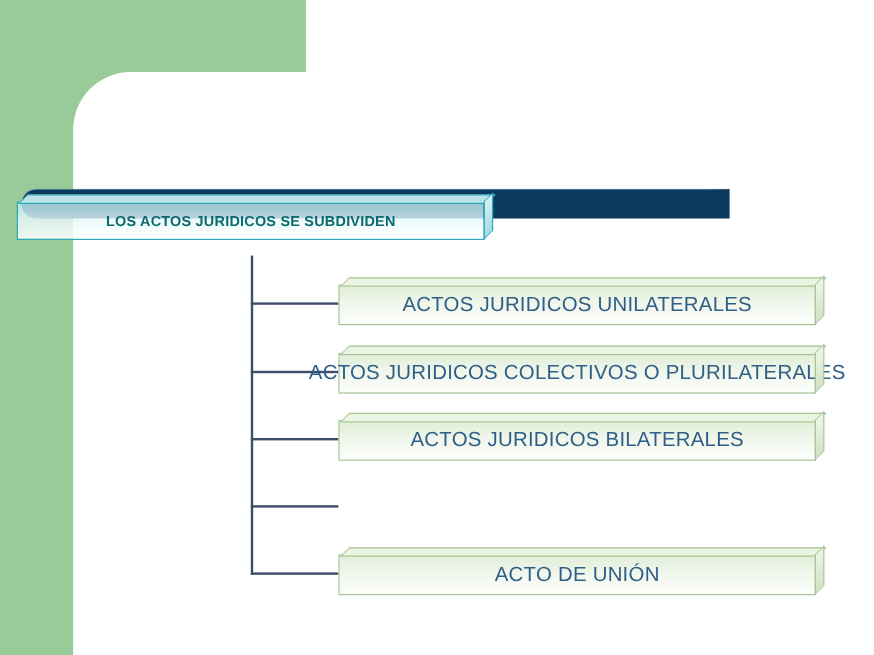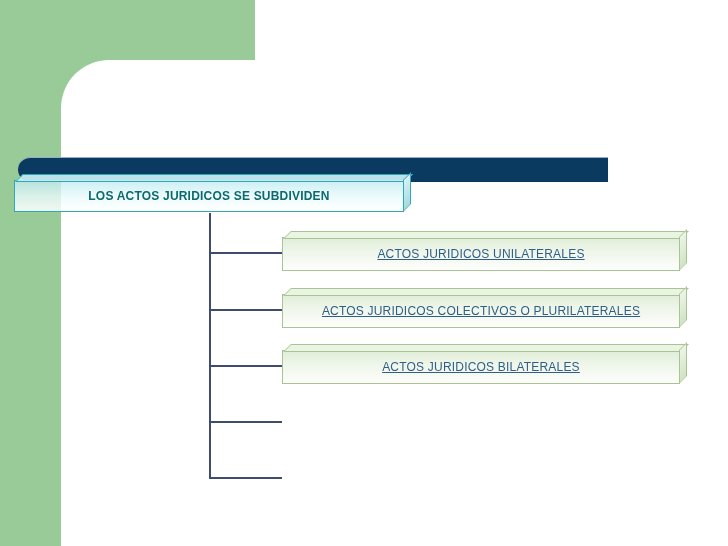--- a/index.html
+++ b/index.html
@@ -12,21 +12,21 @@
     background:var(--green_bg,#99CB98);border-right:1px solid #e2f1de;}
   .green-top-block{position:absolute;left:0;top:0;width:255px;height:105px;
     background:var(--green_bg,#99CB98);}
   .content-panel{position:absolute;left:61px;top:60px;right:0;bottom:0;
     background:#ffffff;border-top-left-radius:48px;}
   
   .title-bar{position:absolute;left:18px;top:157px;width:590px;height:24px;
     background:var(--navy_bar,#0B3A61);border-radius:13px 0 0 13px;
     border-top:1px solid #93aec6;}
   
-  .heading-box{position:absolute;left:14px;top:180px;width:388px;height:30px;
+  .heading-box{position:absolute;left:14px;top:168px;width:388px;height:30px;
     background:linear-gradient(180deg, rgba(190,235,241,0.78) 0%, rgba(236,250,251,0.82) 55%, rgba(255,255,255,0.85) 100%);
     border:1px solid var(--heading_border,#2FA8B8);
     display:flex;align-items:center;justify-content:center;}
   .heading-box::before{content:"";position:absolute;left:0;top:-7px;width:100%;height:6px;
     background:rgba(205,240,244,0.92);border:1px solid var(--heading_border,#2FA8B8);
     transform:skewX(-45deg);transform-origin:0 100%;}
   .heading-box::after{content:"";position:absolute;left:100%;top:-1px;width:6px;height:100%;
     background:linear-gradient(180deg,#d8f2f5 0%,#a2dbe2 100%);
     border:1px solid var(--heading_border,#2FA8B8);
     transform:skewY(-45deg);transform-origin:left top;}
@@ -42,22 +42,22 @@
     background:linear-gradient(180deg,#e0eed8 0%,#eef5e9 40%,#fdfefc 100%);
     border:1px solid var(--node_border,#A9C395);
     display:flex;align-items:center;justify-content:center;}
   .gbox::before{content:"";position:absolute;left:0;top:-7px;width:100%;height:6px;
     background:#eaf4e2;border:1px solid var(--node_border,#A9C395);
     transform:skewX(-45deg);transform-origin:0 100%;}
   .gbox::after{content:"";position:absolute;left:100%;top:-1px;width:6px;height:100%;
     background:linear-gradient(180deg,#eef5e8 0%,#cfe3c2 100%);
     border:1px solid var(--node_border,#A9C395);
     transform:skewY(-45deg);transform-origin:left top;}
-  .gbox-label{font-size:12px;letter-spacing:0.2px;color:var(--node_text,#2F5F86);
-    white-space:nowrap;text-decoration:underline;}
+  .gbox-label{font-size:17px;letter-spacing:0.2px;color:var(--node_text,#2F5F86);
+    white-space:nowrap;}
 </style>
 </head>
 <body>
 
 <div class="stage">
   <div class="green-strip"></div>
   <div class="green-top-block"></div>
   <div class="content-panel"></div>
 
   <div class="title-bar"></div>
@@ -75,13 +75,16 @@
 
   <div class="gbox" style="top:237px">
     <span class="gbox-label">ACTOS JURIDICOS UNILATERALES</span>
   </div>
   <div class="gbox" style="top:294px">
     <span class="gbox-label">ACTOS JURIDICOS COLECTIVOS O PLURILATERALES</span>
   </div>
   <div class="gbox" style="top:350px">
     <span class="gbox-label">ACTOS JURIDICOS BILATERALES</span>
   </div>
+  <div class="gbox" style="top:462px">
+    <span class="gbox-label">ACTO DE UNIÓN</span>
+  </div>
 </div>
 
 </body></html>

